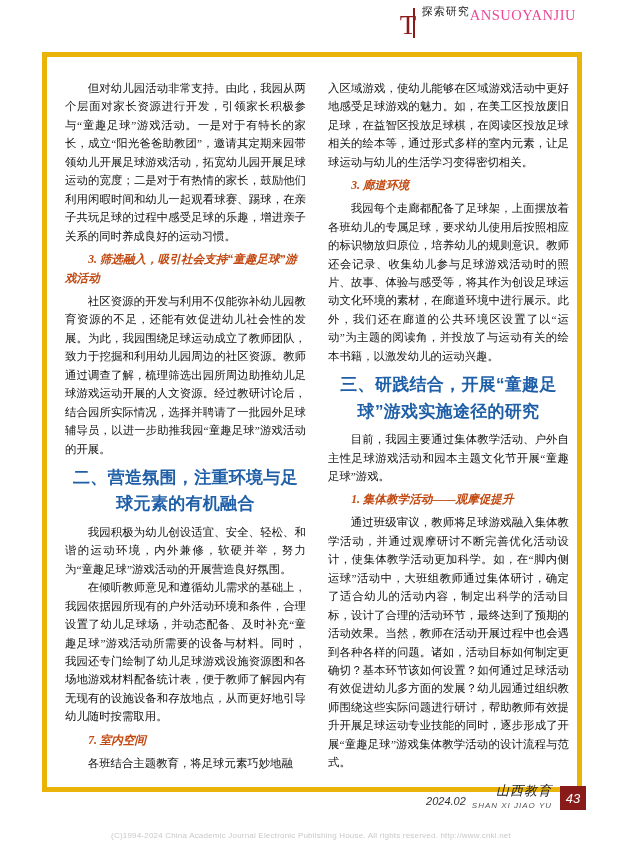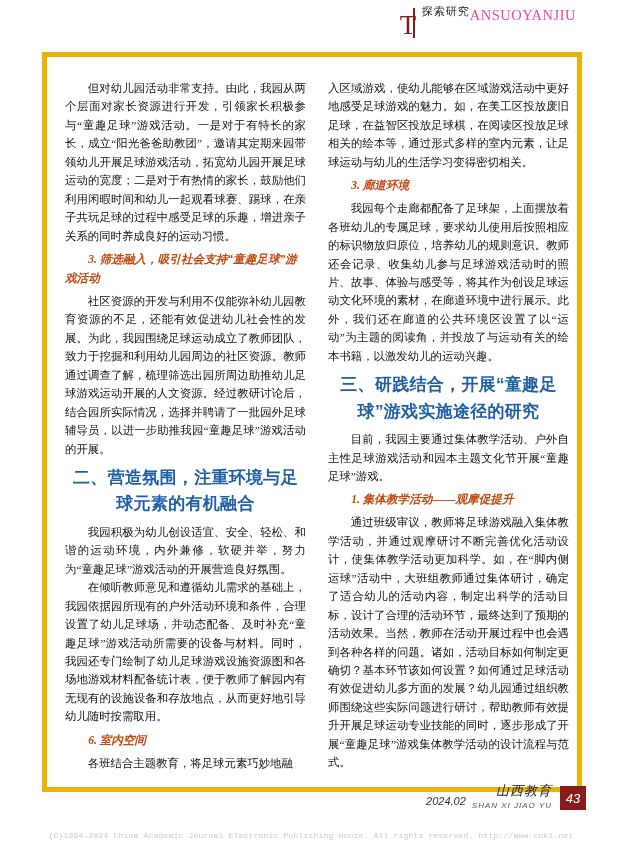--- a/index.html
+++ b/index.html
@@ -182,21 +182,21 @@
   }
 
   
   .watermark {
     position: absolute;
     left: 0; right: 0;
     bottom: 6px;
     text-align: center;
     font-size: 8px;
     color: #c9c9c9;
-    font-family: Liberation Mono, monospace;
+    font-family: Liberation Sans, sans-serif;
     letter-spacing: 0.2px;
   }
 </style>
 </head>
 <body>
 
 <div class="page">
 
   <div class="header">
     <div class="header-inner">
@@ -214,21 +214,21 @@
   <div class="frame">
     <div class="cols">
 
       <div class="col">
         <p>但对幼儿园活动非常支持。由此，我园从两个层面对家长资源进行开发，引领家长积极参与“童趣足球”游戏活动。一是对于有特长的家长，成立“阳光爸爸助教团”，邀请其定期来园带领幼儿开展足球游戏活动，拓宽幼儿园开展足球运动的宽度；二是对于有热情的家长，鼓励他们利用闲暇时间和幼儿一起观看球赛、踢球，在亲子共玩足球的过程中感受足球的乐趣，增进亲子关系的同时养成良好的运动习惯。</p>
         <h3 class="sub left">3. 筛选融入，吸引社会支持“童趣足球”游戏活动</h3>
         <p>社区资源的开发与利用不仅能弥补幼儿园教育资源的不足，还能有效促进幼儿社会性的发展。为此，我园围绕足球运动成立了教师团队，致力于挖掘和利用幼儿园周边的社区资源。教师通过调查了解，梳理筛选出园所周边助推幼儿足球游戏运动开展的人文资源。经过教研讨论后，结合园所实际情况，选择并聘请了一批园外足球辅导员，以进一步助推我园“童趣足球”游戏活动的开展。</p>
         <h2 class="sec">二、营造氛围，注重环境与足球元素的有机融合</h2>
         <p>我园积极为幼儿创设适宜、安全、轻松、和谐的运动环境，内外兼修，软硬并举，努力为“童趣足球”游戏活动的开展营造良好氛围。</p>
         <p>在倾听教师意见和遵循幼儿需求的基础上，我园依据园所现有的户外活动环境和条件，合理设置了幼儿足球场，并动态配备、及时补充“童趣足球”游戏活动所需要的设备与材料。同时，我园还专门绘制了幼儿足球游戏设施资源图和各场地游戏材料配备统计表，便于教师了解园内有无现有的设施设备和存放地点，从而更好地引导幼儿随时按需取用。</p>
-        <h3 class="sub left">6. 室内空间</h3>
+        <h3 class="sub left">7. 室内空间</h3>
         <p>各班结合主题教育，将足球元素巧妙地融</p>
       </div>
 
       <div class="col">
         <p class="noindent">入区域游戏，使幼儿能够在区域游戏活动中更好地感受足球游戏的魅力。如，在美工区投放废旧足球，在益智区投放足球棋，在阅读区投放足球相关的绘本等，通过形式多样的室内元素，让足球运动与幼儿的生活学习变得密切相关。</p>
         <h3 class="sub left">3. 廊道环境</h3>
         <p>我园每个走廊都配备了足球架，上面摆放着各班幼儿的专属足球，要求幼儿使用后按照相应的标识物放归原位，培养幼儿的规则意识。教师还会记录、收集幼儿参与足球游戏活动时的照片、故事、体验与感受等，将其作为创设足球运动文化环境的素材，在廊道环境中进行展示。此外，我们还在廊道的公共环境区设置了以“运动”为主题的阅读角，并投放了与运动有关的绘本书籍，以激发幼儿的运动兴趣。</p>
         <h2 class="sec">三、研践结合，开展“童趣足球”游戏实施途径的研究</h2>
         <p>目前，我园主要通过集体教学活动、户外自主性足球游戏活动和园本主题文化节开展“童趣足球”游戏。</p>
         <h3 class="sub left">1. 集体教学活动——观摩促提升</h3>

